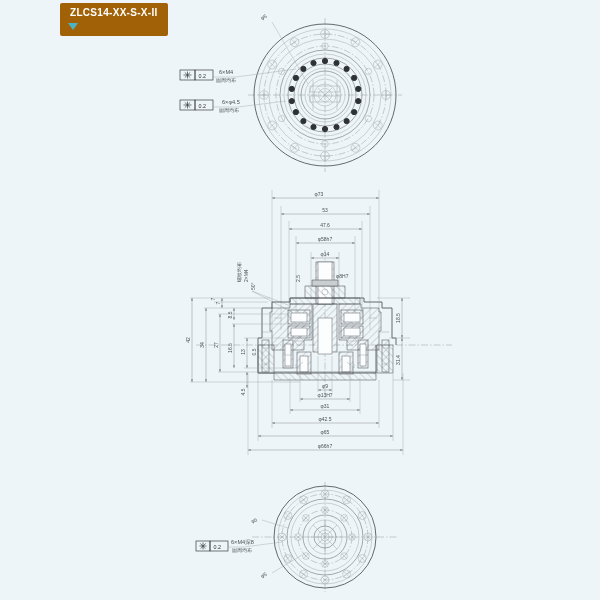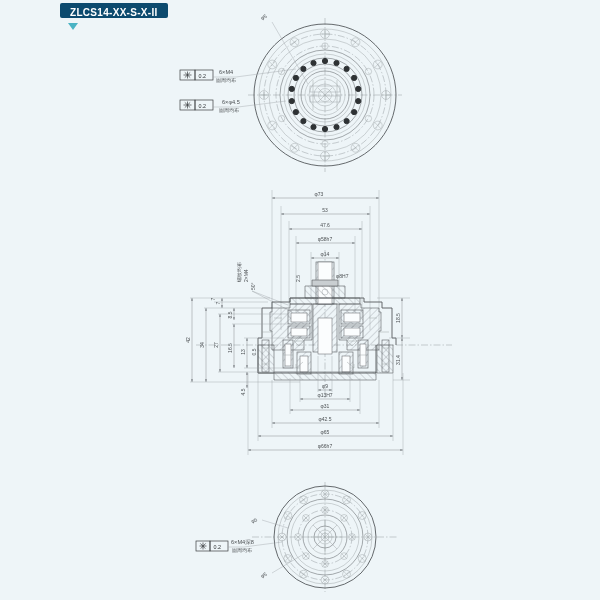--- a/index.html
+++ b/index.html
@@ -6,24 +6,24 @@
   body{
     width:600px;height:600px;
     background:#eef5f8;
     font-family:"Liberation Sans",sans-serif;
     overflow:hidden;
     position:relative;
   }
   #stage{position:absolute;left:0;top:0;width:600px;height:600px;}
   .tab{
     position:absolute;left:60px;top:3px;
-    background:#0c4a6e;color:#ffffff;
+    background:#a16207;color:#ffffff;
     font-size:10px;font-weight:bold;
     letter-spacing:.3px;
-    padding:4px 10px 0 10px;
+    padding:4px 10px 18px 10px;
     border-radius:2px;
     white-space:nowrap;
   }
   .tab-tail{
     position:absolute;left:68px;top:23px;
     width:0;height:0;
     border-left:5px solid transparent;
     border-right:5px solid transparent;
     border-top:7px solid #4ab3c4;
   }

